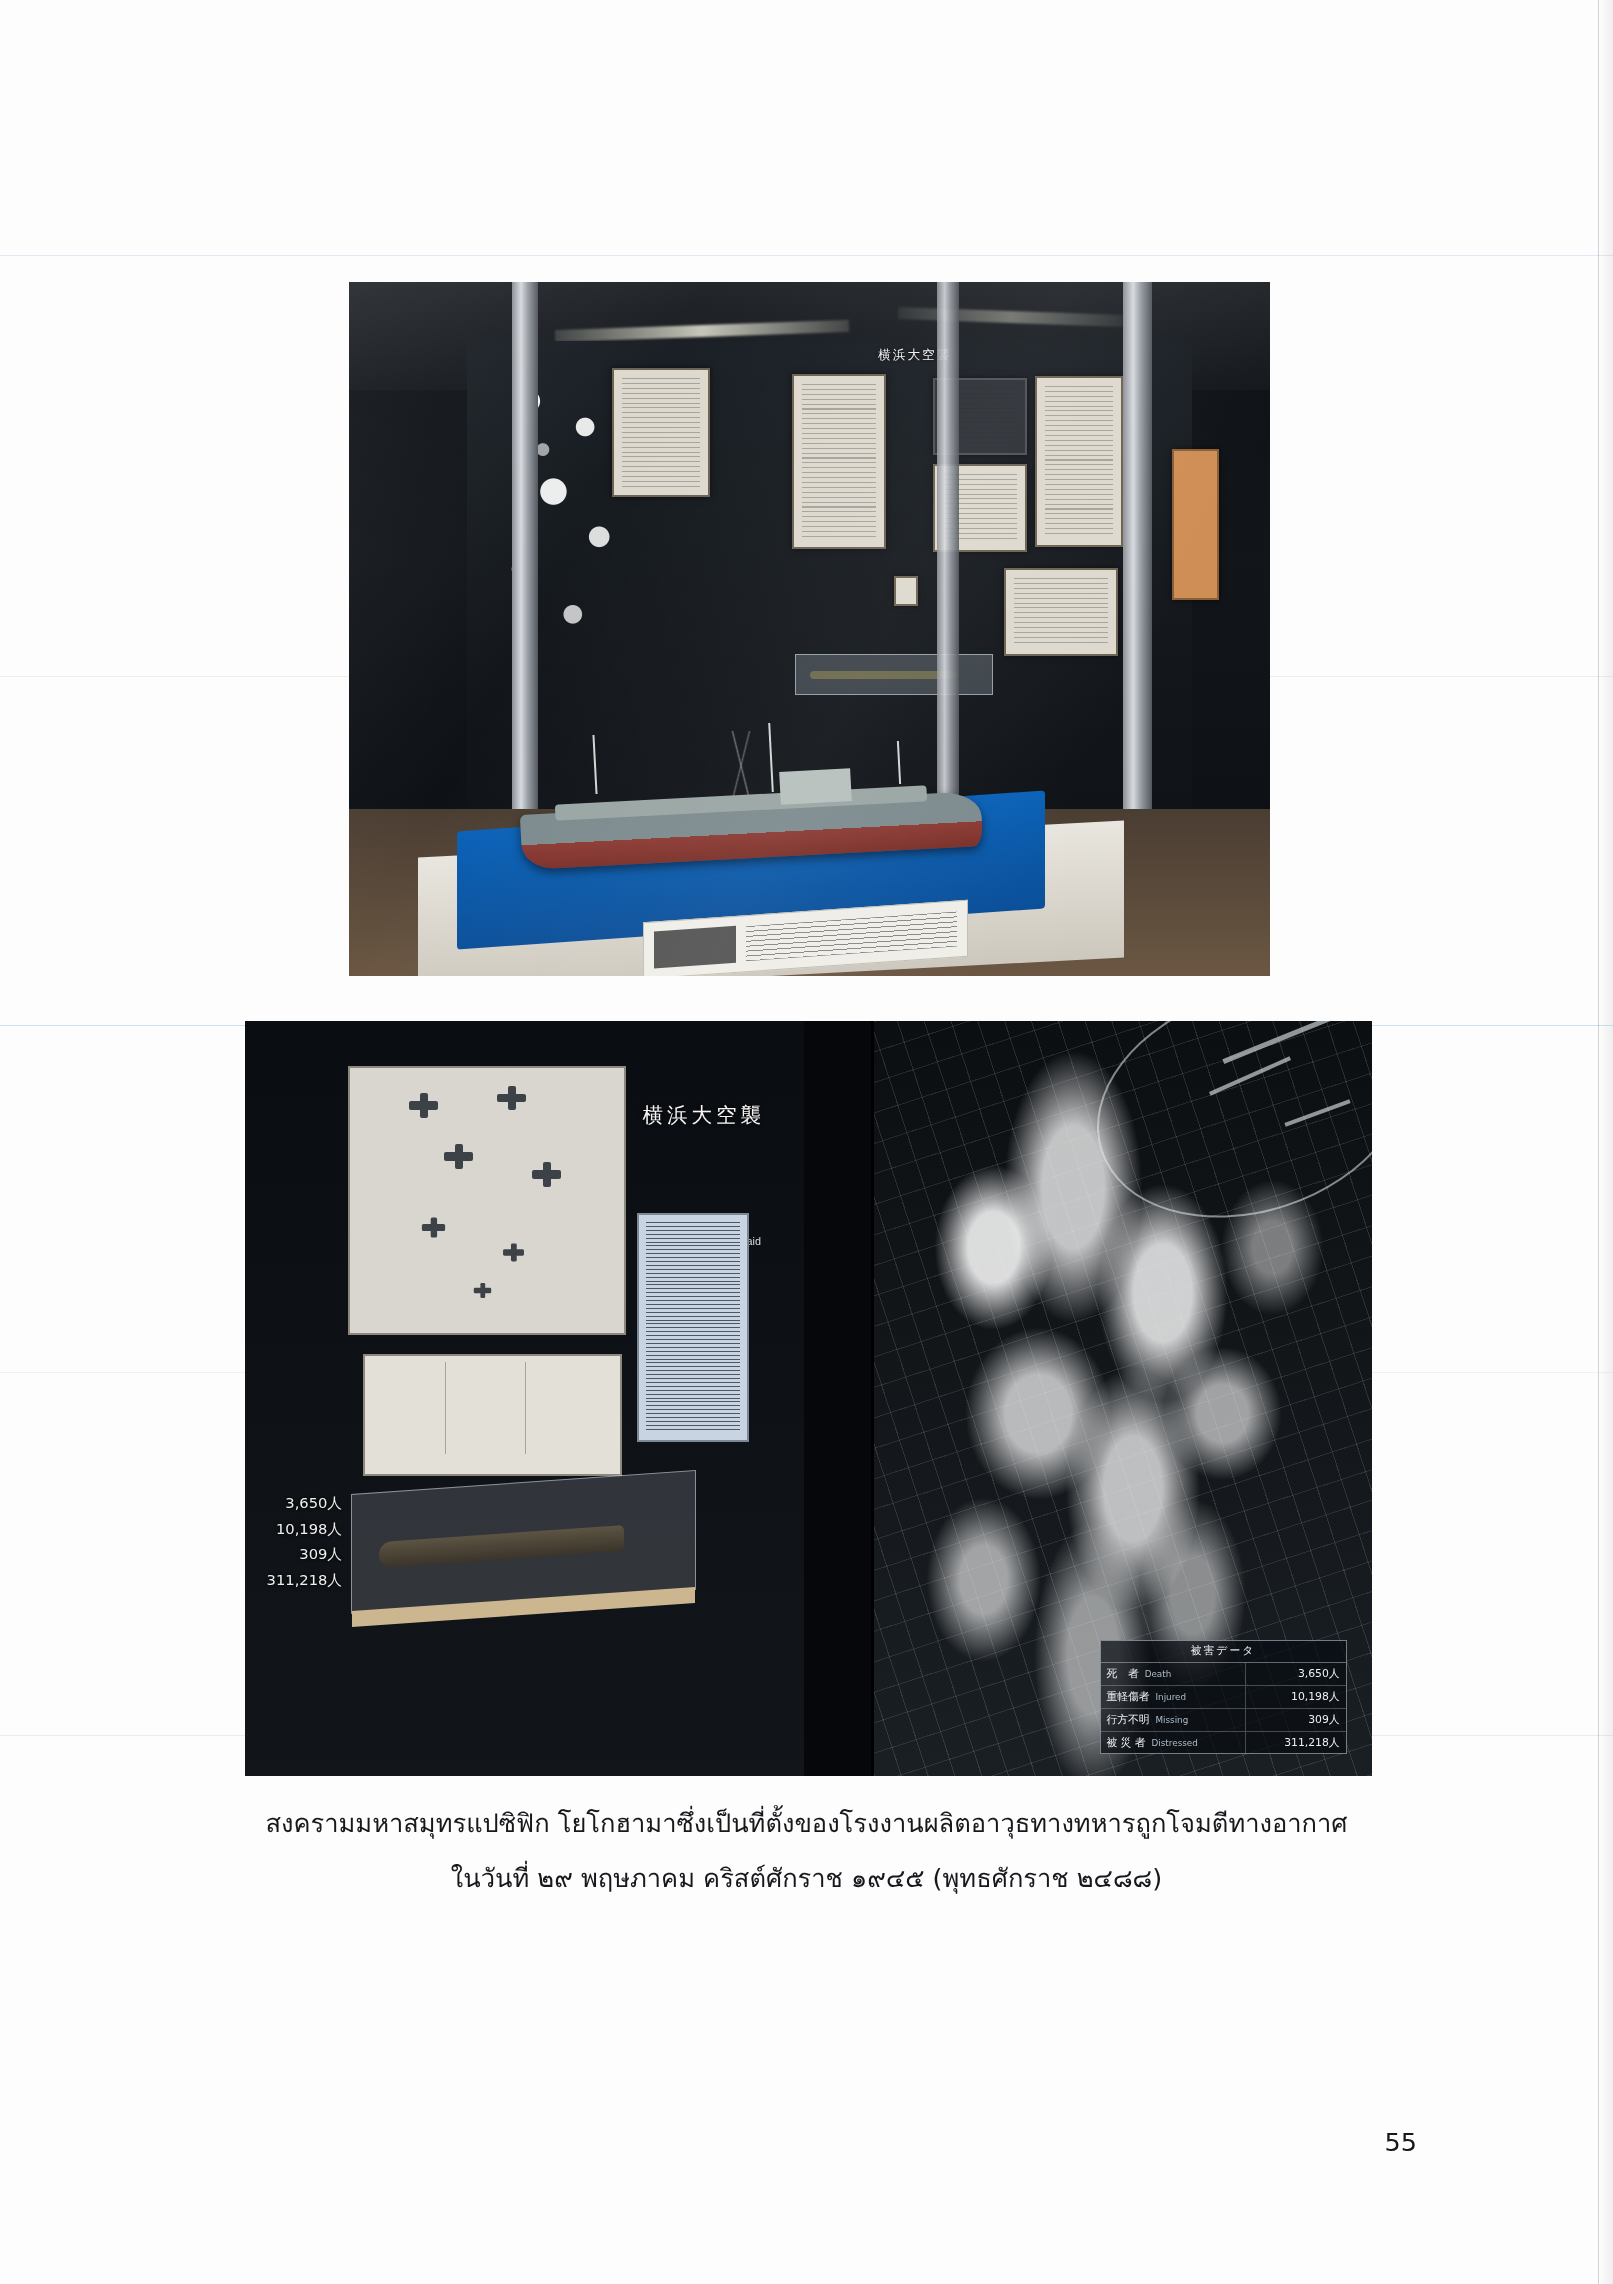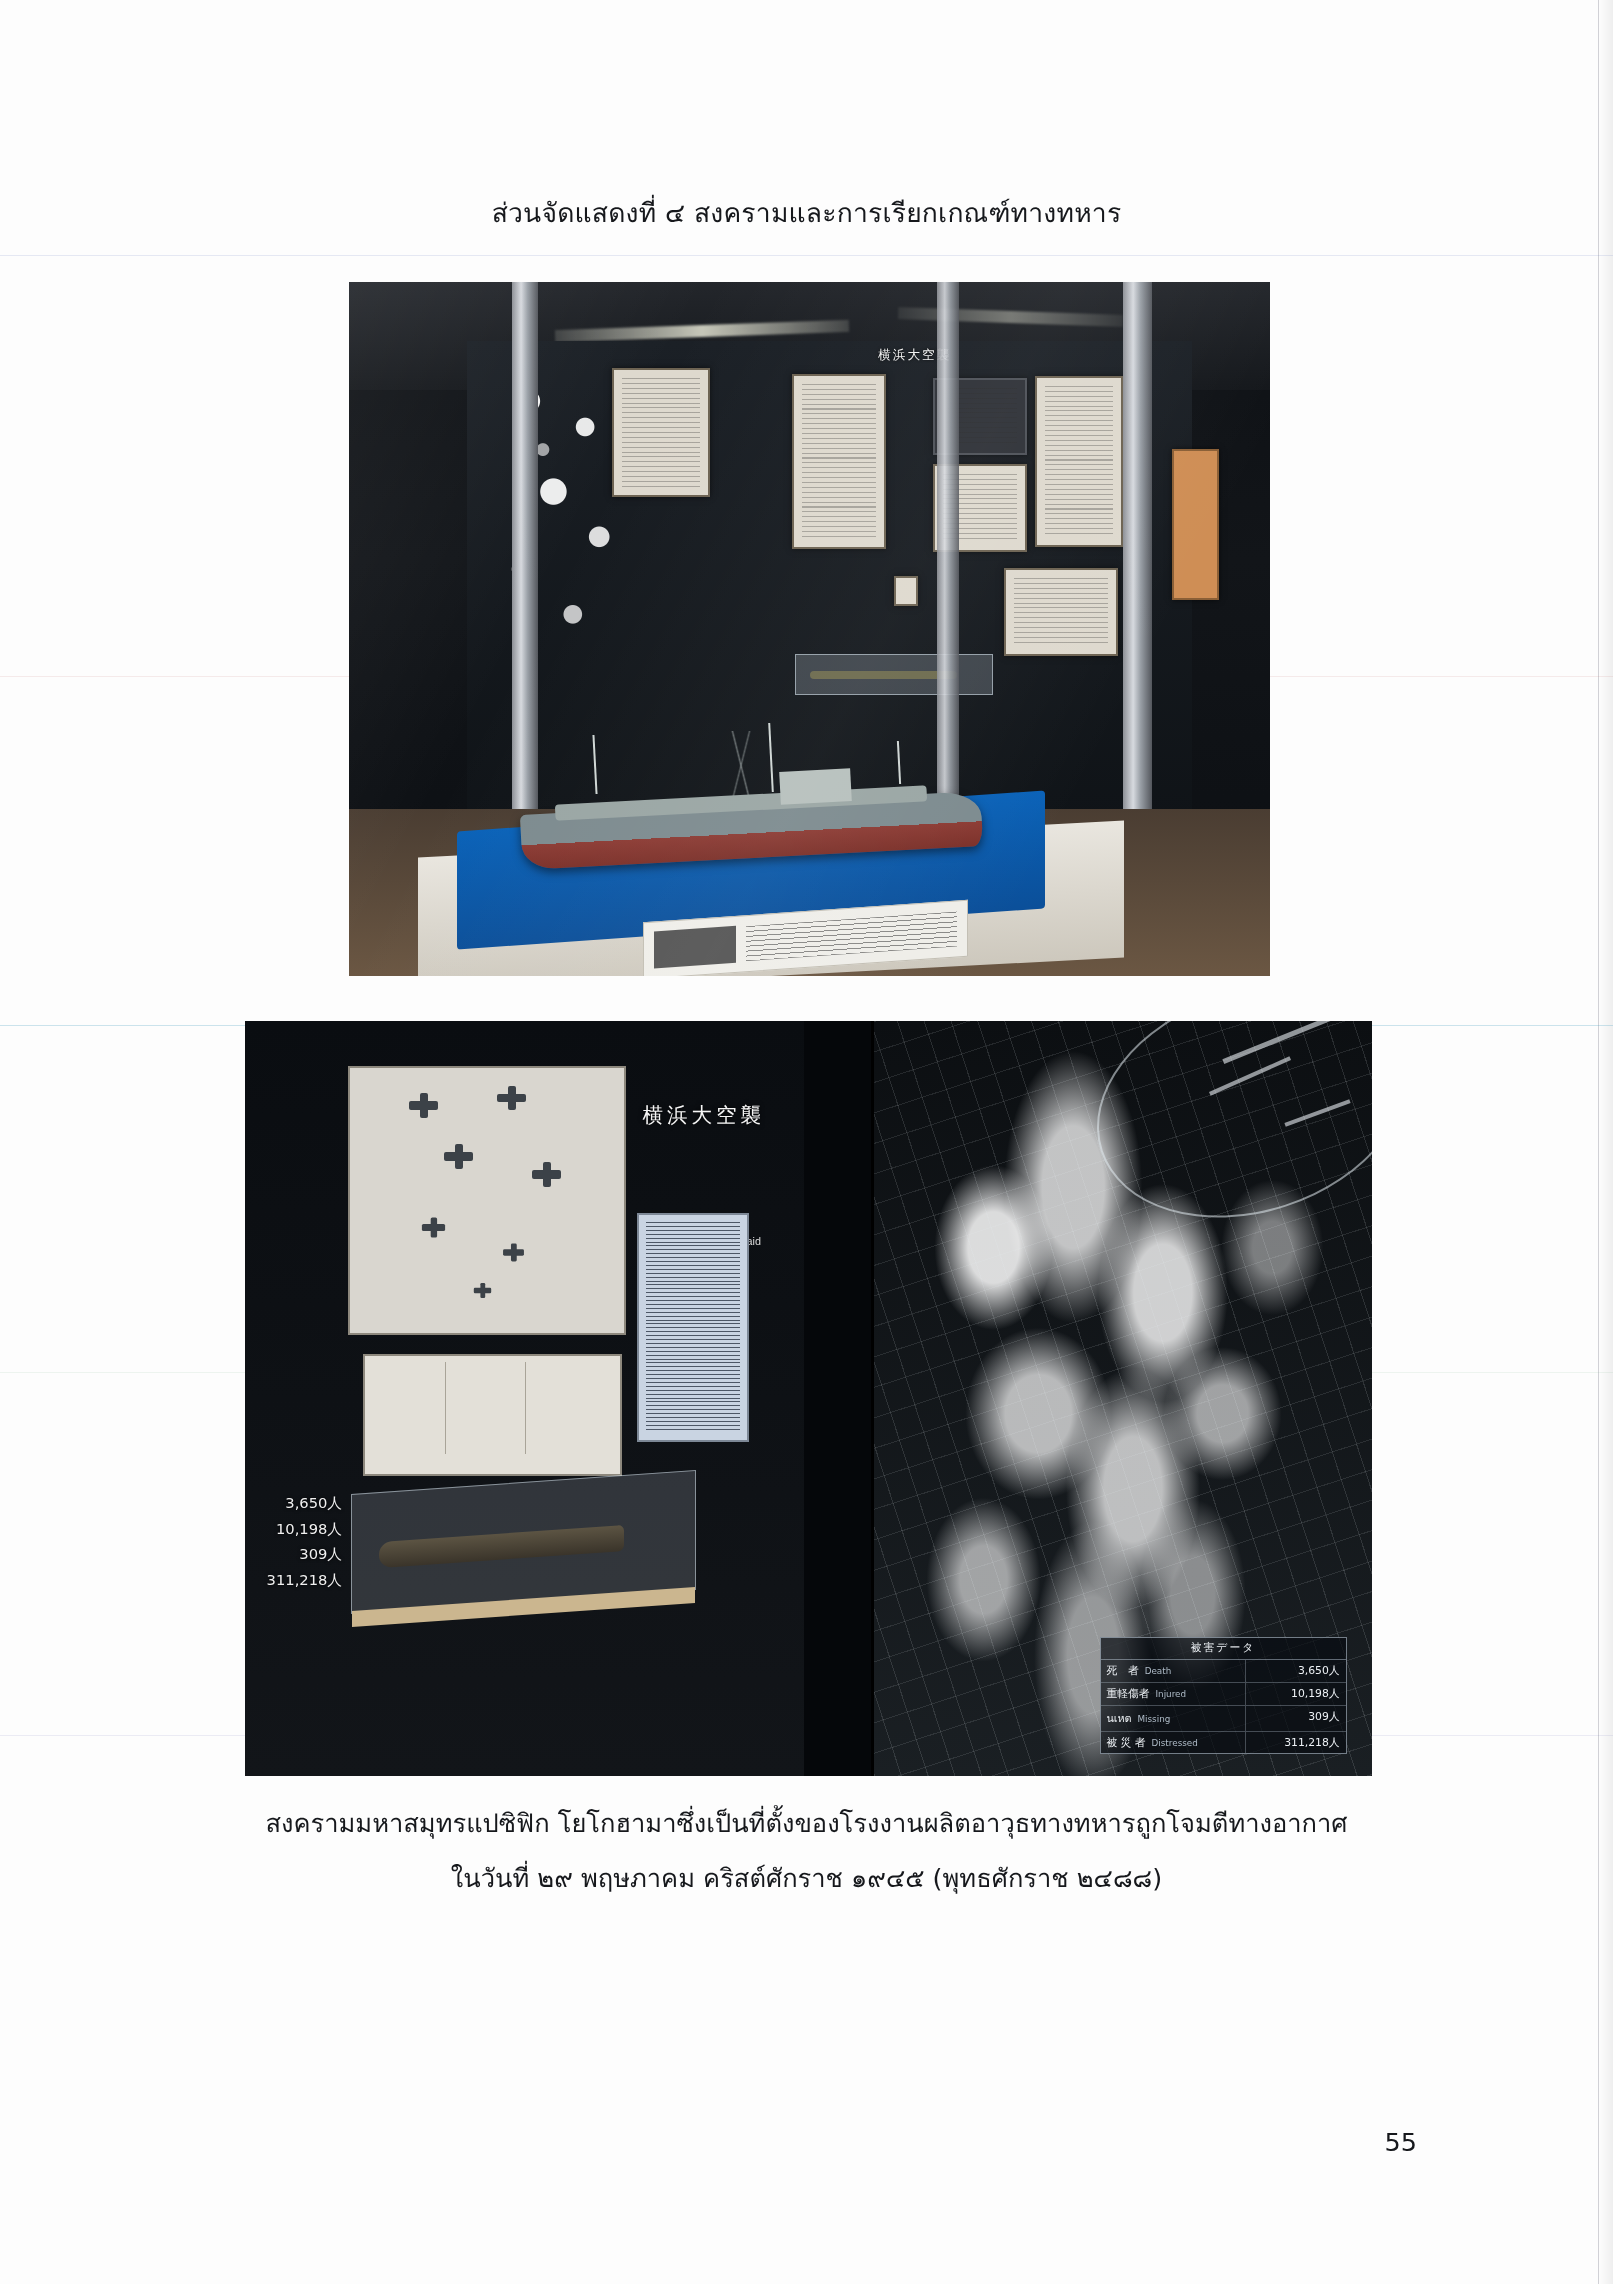--- a/index.html
+++ b/index.html
@@ -430,21 +430,20 @@
 
 <div class="page">
 
   <div class="scan-right-edge"></div>
   <div class="scanline" style="top:255px;background:rgba(120,140,200,0.18);"></div>
   <div class="scanline" style="top:676px;background:rgba(200,120,120,0.14);"></div>
   <div class="scanline" style="top:1025px;background:rgba(90,170,200,0.30);"></div>
   <div class="scanline" style="top:1372px;background:rgba(120,180,140,0.12);"></div>
   <div class="scanline" style="top:1735px;background:rgba(130,130,190,0.14);"></div>
 
-  <div class="doc-title">ส่วนจัดแสดงที่ ๔ สงครามและการเรียกเกณฑ์ทางทหาร</div>
 
   <div class="figure" id="fig1">
     <div class="room"></div>
     <div class="ceiling"></div>
     <div class="ceiling-light"></div>
     <div class="ceiling-light b"></div>
 
     <div class="backwall"></div>
 
     <div class="panel" style="left:263px;top:86px;width:94px;height:125px;">
@@ -559,21 +558,21 @@
 
         <div class="dt-row">
           <div class="dt-lbl">
             <span>重軽傷者</span><span class="en">Injured</span>
           </div>
           <div class="dt-val">10,198人</div>
         </div>
 
         <div class="dt-row">
           <div class="dt-lbl">
-            <span>นเหต</span><span class="en">Missing</span>
+            <span>行方不明</span><span class="en">Missing</span>
           </div>
           <div class="dt-val">309人</div>
         </div>
 
         <div class="dt-row">
           <div class="dt-lbl">
             <span>被 災 者</span><span class="en">Distressed</span>
           </div>
           <div class="dt-val">311,218人</div>
         </div>

